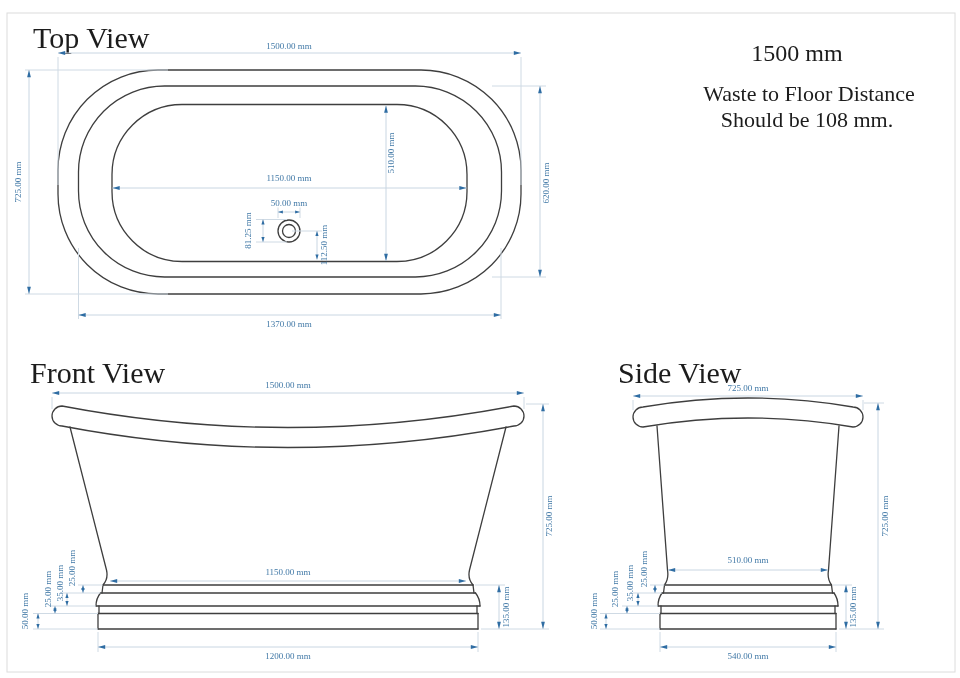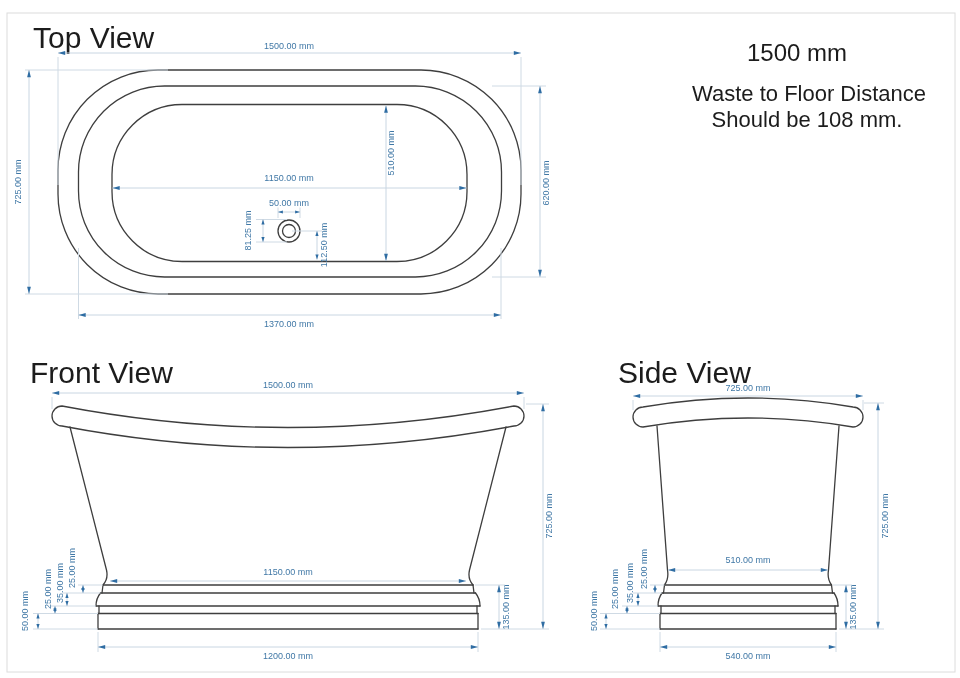--- a/index.html
+++ b/index.html
@@ -1,17 +1,17 @@
 <!DOCTYPE html>
 <html><head>
 <meta charset="utf-8">
 <style>
   html,body { margin:0; padding:0; background:#ffffff; }
   .canvas { position:relative; width:899px; height:678px; background:#ffffff;
-            font-family:Liberation Sans, sans-serif; }
+            font-family:Liberation Serif, serif; }
   svg { display:block; }
   .outline  { fill:none; stroke:#3e3e3e; stroke-width:1.3; stroke-linejoin:round; stroke-linecap:round; }
   .dimline  { fill:none; stroke:#c9d6e2; stroke-width:1; }
   .extline  { fill:none; stroke:#cfdae4; stroke-width:1; }
   .dimtext  { fill:#4078a6; font-size:9px; text-anchor:middle; }
   .title    { fill:#1c1c1c; font-size:30px; text-anchor:start; }
   .note-lg  { fill:#1c1c1c; font-size:24px; text-anchor:middle; }
   .note     { fill:#1c1c1c; font-size:22px; text-anchor:middle; }
   .pageborder { fill:none; stroke:#dcdcdc; stroke-width:1; }
 </style>

